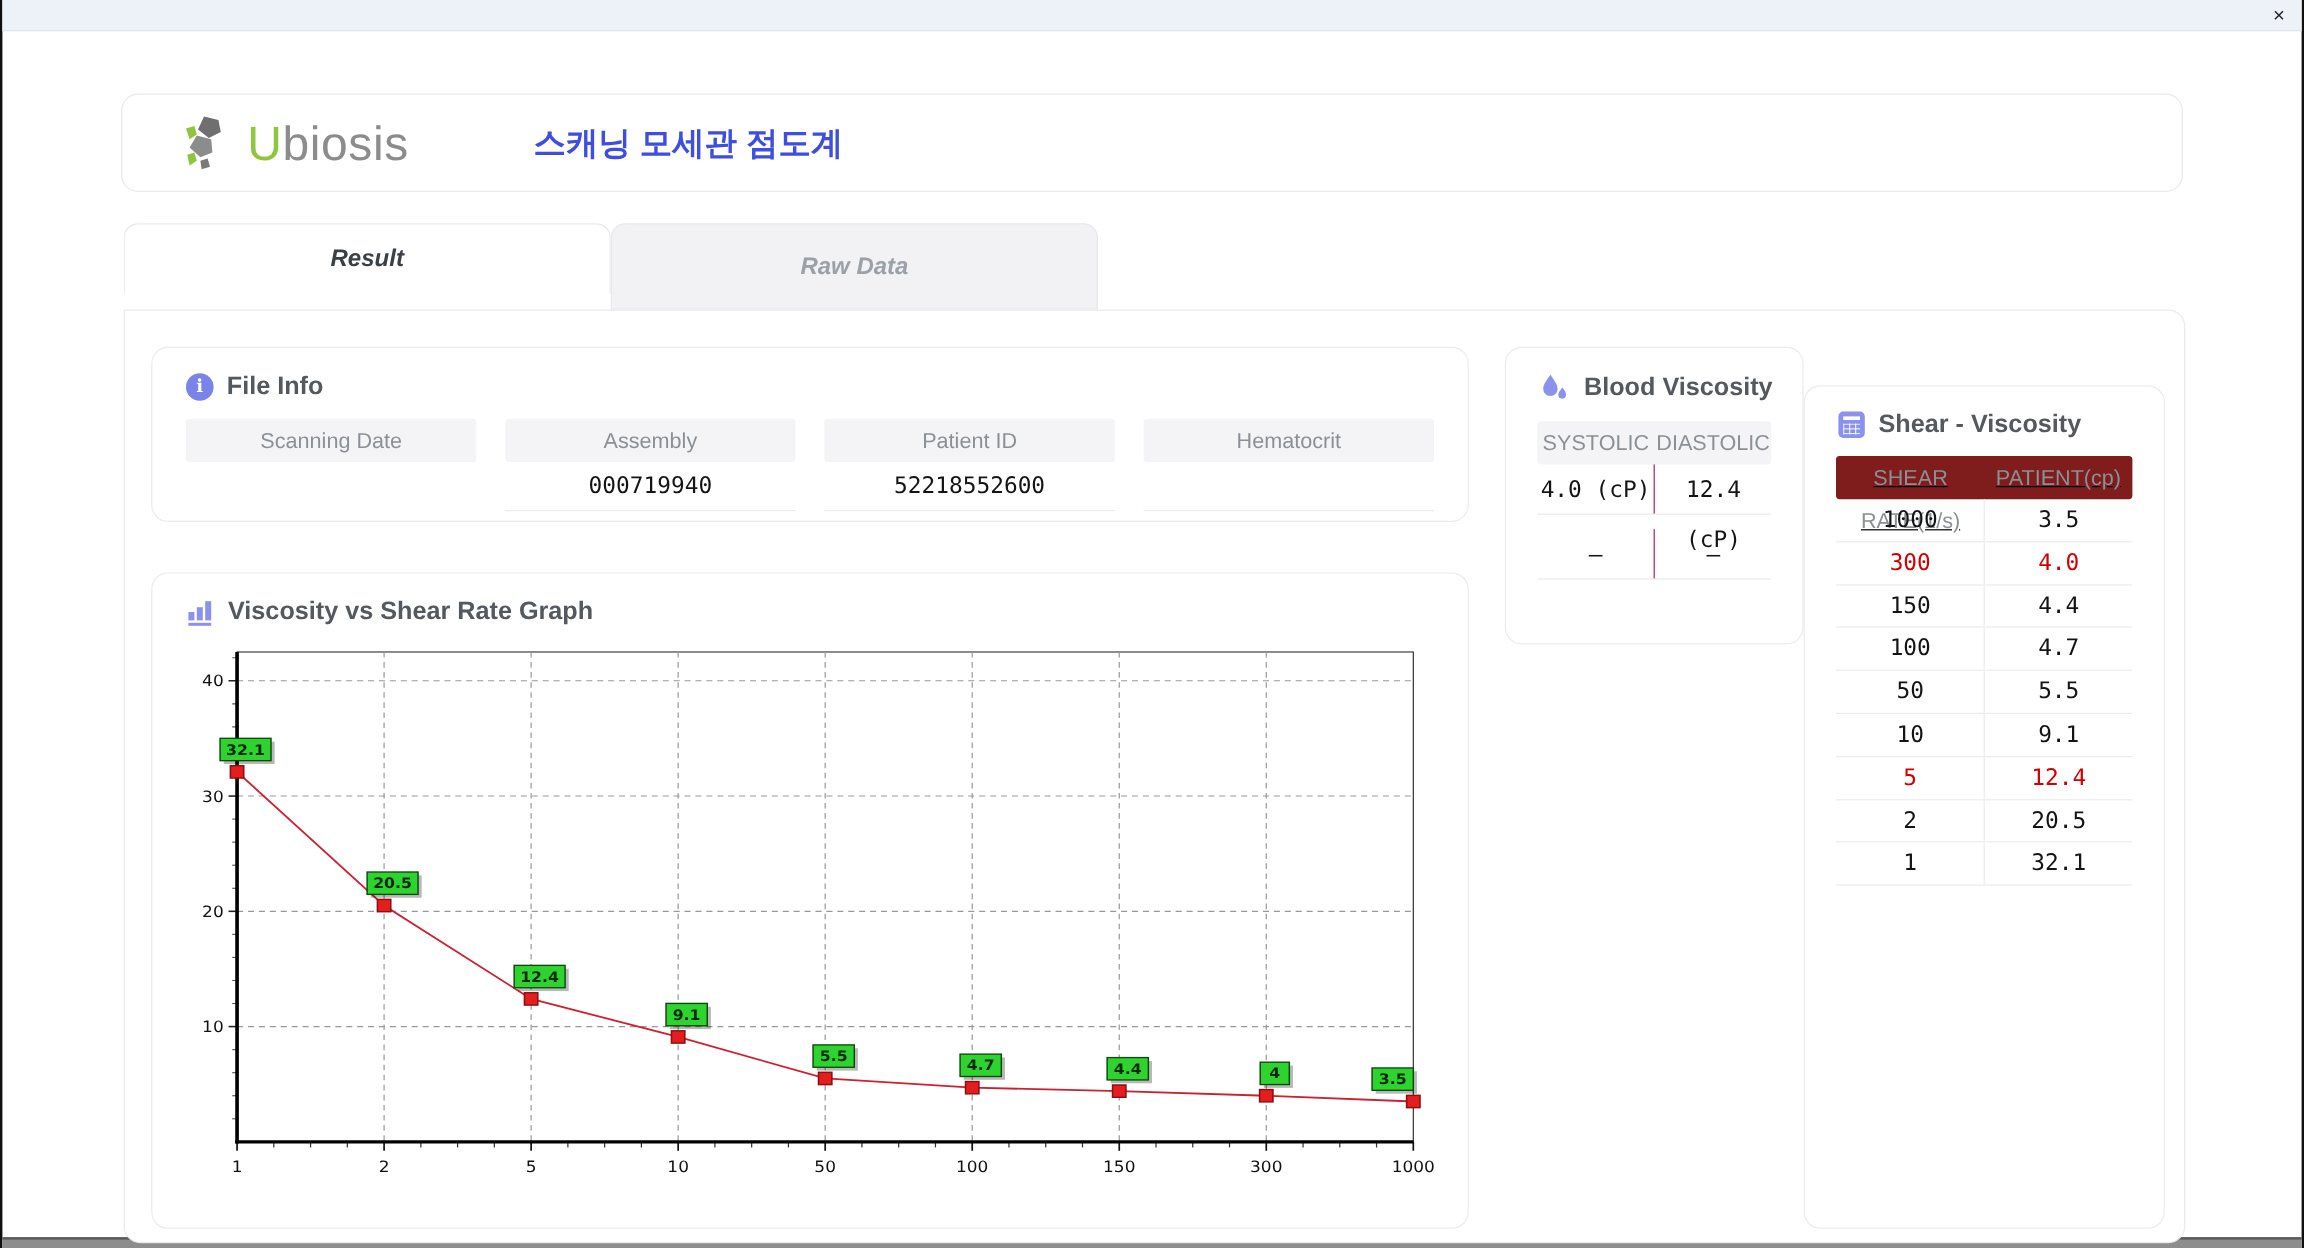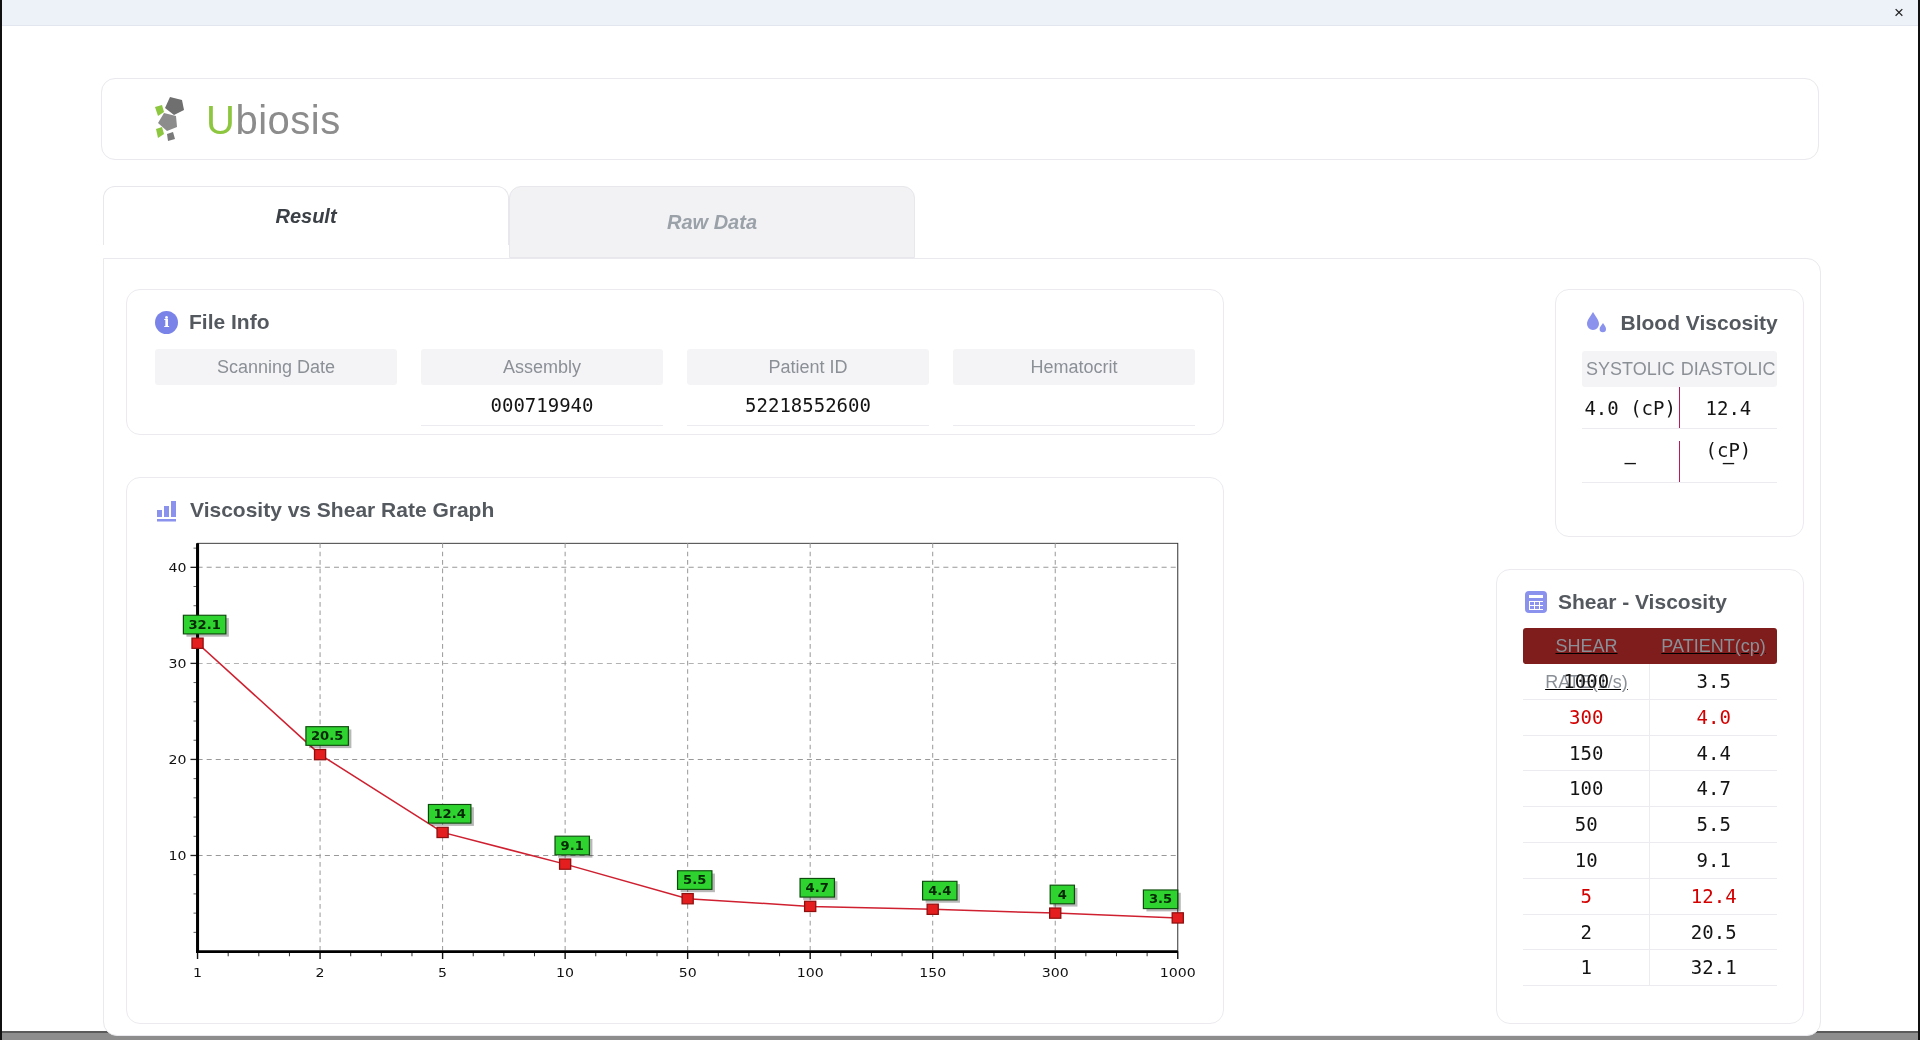--- a/index.html
+++ b/index.html
@@ -28,21 +28,21 @@
          font-size:20px; font-weight:bold; border-radius:12px 12px 0 0; }
   .tab-active { background:#fff; border:1px solid #e7e7ec; border-bottom:none;
                 color:#3b4046; height:59px; margin-bottom:-1px; }
   .tab-inactive { background:#f2f2f4; border:1px solid #e7e7ec; color:#9aa1a8; }
 
   
   .main-panel { width:1718px; height:778px; margin-left:101px; background:#fff;
                 border:1px solid #e9e9ee; border-radius:0 14px 14px 14px; position:relative; z-index:1;
                 padding:30px 16px 11px 22px; display:flex; gap:30px; }
   .left-col { width:1098px; display:flex; flex-direction:column; }
-  .right-col { flex:1; display:flex; flex-direction:column;align-items:flex-end; }
+  .right-col { flex:1; display:flex; flex-direction:row; }
 
   .card { background:#fff; border:1px solid #eceaef; border-radius:14px; }
   .card-title-row { display:flex; align-items:center; gap:11px; padding:20px 0 0 28px; }
   .card-title { font-size:21px; font-weight:bold; color:#54595f; }
 
   
   .icon { display:inline-flex; align-items:center; justify-content:center; }
   .info-icon { width:23px; height:23px; border-radius:50%; background:#7a83e8; color:#fff;
                font-size:15px; font-weight:bold; font-family:"DejaVu Serif", serif; }
   .calc-icon { width:22px; height:22px; border-radius:4px; background:#8a92ee; position:relative; }
@@ -99,20 +99,21 @@
     <div class="logo">
       <svg width="46" height="48" viewBox="0 0 46 48">
         <polygon points="18,2 30,5 32,15 22,20 13,13" fill="#6f6f6f"></polygon>
         <polygon points="12,18 24,21 25,32 15,36 6,28" fill="#8c8c8c"></polygon>
         <polygon points="3,12 10,10 12,17 6,21" fill="#8dc63f"></polygon>
         <polygon points="4,34 10,32 12,39 6,43" fill="#8dc63f"></polygon>
         <polygon points="15,39 21,37 23,44 16,46" fill="#7a7a7a"></polygon>
       </svg>
       <span class="logo-text"><span class="logo-u">U</span><span>biosis</span></span>
     </div>
+    <div class="app-title">스캐닝 모세관 점도계</div>
   </div>
 
   <div class="tabs">
     <div class="tab tab-active">Result</div>
     <div class="tab tab-inactive">Raw Data</div>
   </div>
 
   <div class="main-panel">
 
     <div class="left-col">

